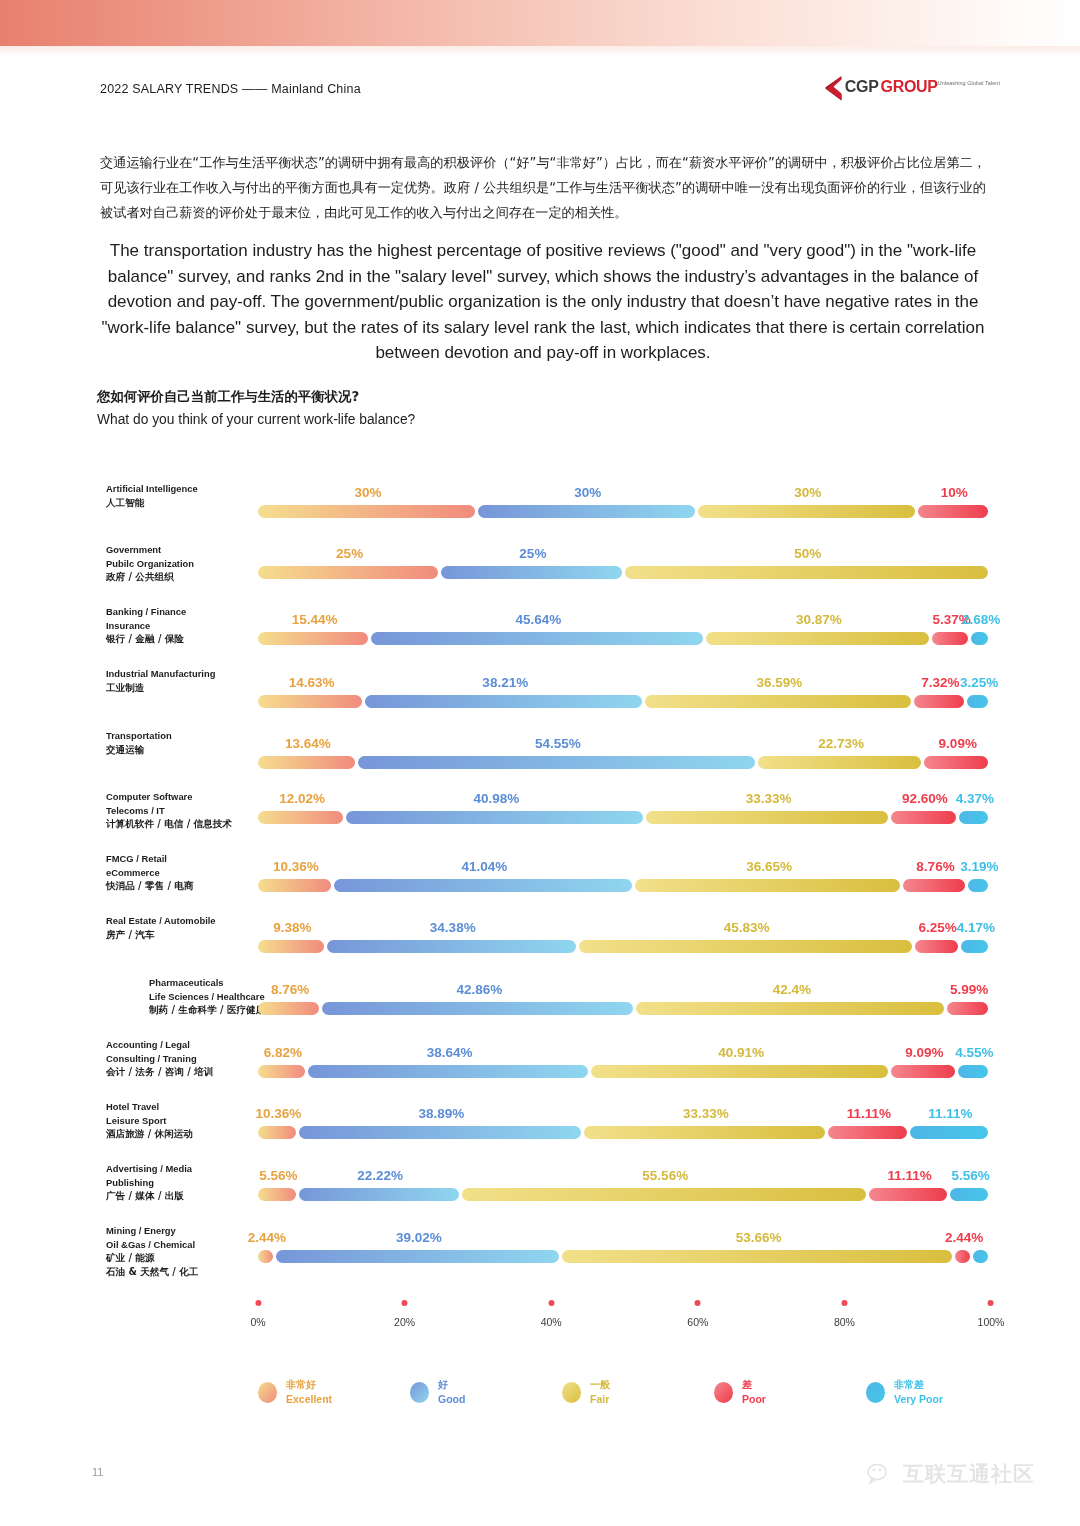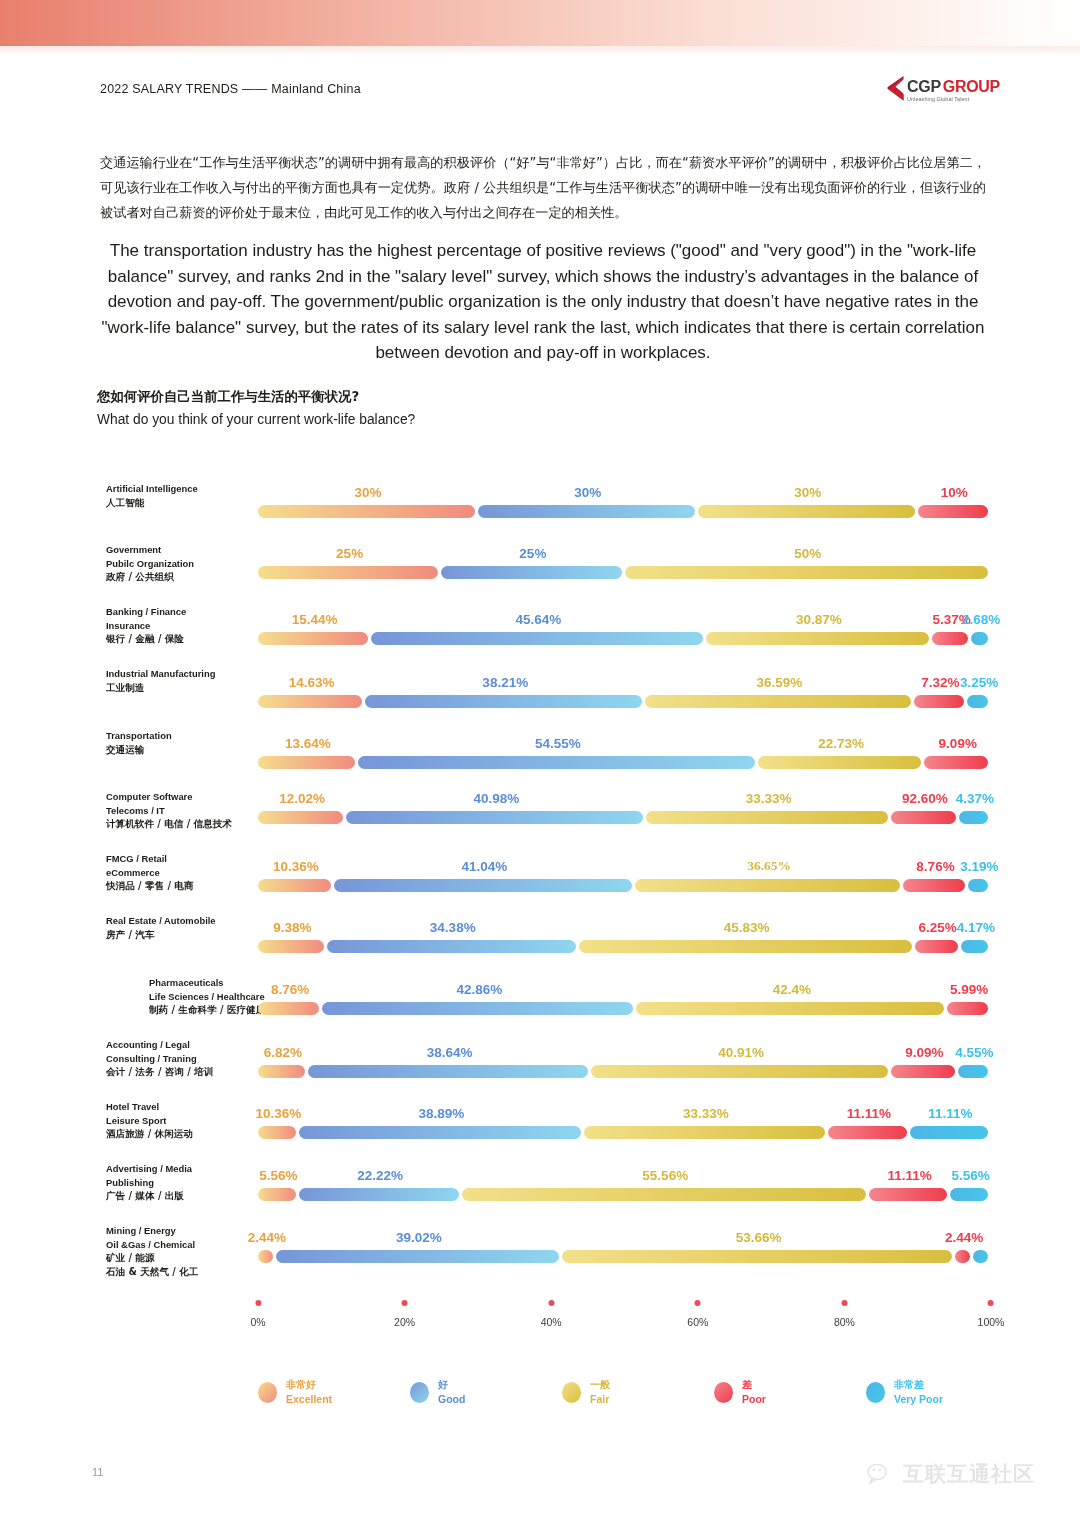--- a/index.html
+++ b/index.html
@@ -23,21 +23,21 @@
   }
 
   
   .hdr { position: absolute; left: 100px; top: 82px; width: 900px; height: 30px; }
   .hdr-title {
     font-size: 12.5px; color: #1d1d1b; letter-spacing: .2px;
     font-weight: 400; white-space: nowrap;
   }
   .logo { position: absolute; right: 0; top: -6px; display: flex; align-items: flex-start; }
   .logo-mark { width: 17px; height: 26px; margin-right: 3px; position: relative; }
-  .logo-txt { display: flex; flex-direction: column; line-height: 1; padding-top: 3px; }
+  .logo-txt { display: flex; line-height: 1; padding-top: 3px; }
   .logo-row { display: flex; align-items: baseline; }
   .logo-cgp { font-size: 16px; font-weight: 700; color: #3b3b3b; letter-spacing: -.3px; }
   .logo-group { font-size: 16px; font-weight: 700; color: #d7232e; letter-spacing: -.3px; margin-left:2px;}
   .logo-tag { font-size: 5.4px; color: #6d6d6d; letter-spacing: .1px; margin-top: 2px; }
 
   
   .para-cn {
     position: absolute; left: 100px; top: 150px; width: 886px;
     font-size: 13.2px; line-height: 25px; color: #1d1d1b;
     font-family: "DejaVu Sans", "Liberation Sans", sans-serif;
@@ -233,21 +233,21 @@
           <div>FMCG / Retail</div>
           <div>eCommerce</div>
           <div class="cn">快消品 / 零售 / 电商</div>
         </div>
         <div class="track" style="top: 419px;">
           <div class="seg" style="left: 0px; width: 72.9388px; background: linear-gradient(90deg, rgb(245, 221, 142), rgb(241, 139, 126));"></div>
           <div class="vlabel" style="left: 37.9694px; color: rgb(232, 162, 63);">10.36%</div>
           <div class="seg" style="left: 75.9388px; width: 297.823px; background: linear-gradient(90deg, rgb(119, 150, 216), rgb(143, 214, 239));"></div>
           <div class="vlabel" style="left: 226.35px; color: rgb(91, 142, 214);">41.04%</div>
           <div class="seg" style="left: 376.762px; width: 265.644px; background: linear-gradient(90deg, rgb(242, 224, 138), rgb(217, 191, 63));"></div>
-          <div class="vlabel" style="left: 511.084px; color: rgb(212, 185, 59); font-family: Liberation Serif, serif;">36.65%</div>
+          <div class="vlabel" style="left: 511.084px; color: rgb(212, 185, 59);">36.65%</div>
           <div class="seg" style="left: 645.406px; width: 61.2108px; background: linear-gradient(90deg, rgb(244, 134, 142), rgb(239, 61, 76));"></div>
           <div class="vlabel" style="left: 677.512px; color: rgb(239, 61, 76);">8.76%</div>
           <div class="seg" style="left: 709.617px; width: 20.3827px; background: linear-gradient(90deg, rgb(79, 182, 230), rgb(69, 198, 234));"></div>
           <div class="vlabel" style="left: 721.309px; color: rgb(63, 192, 230);">3.19%</div>
         </div>
       </div>
       <div class="row">
         <div class="rlabel" style="top: 454px;">
           <div>Real Estate / Automobile</div>
           <div class="cn">房产 / 汽车</div>

